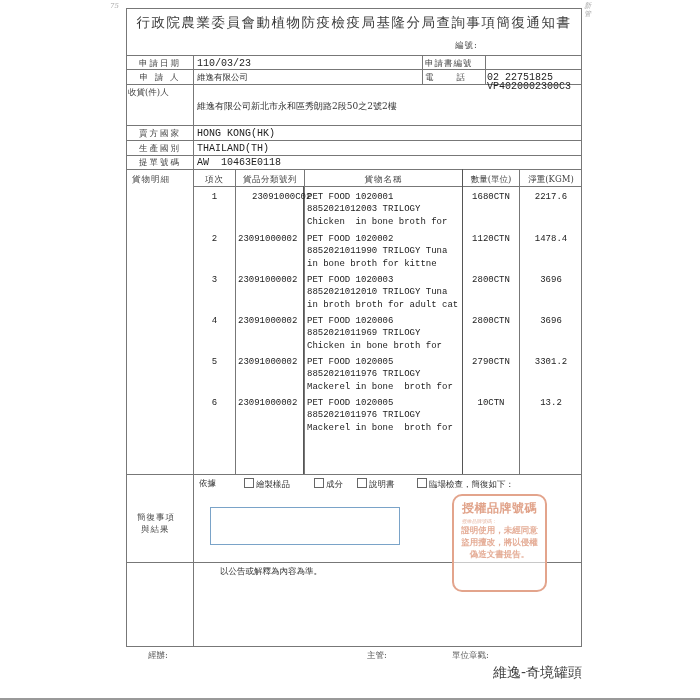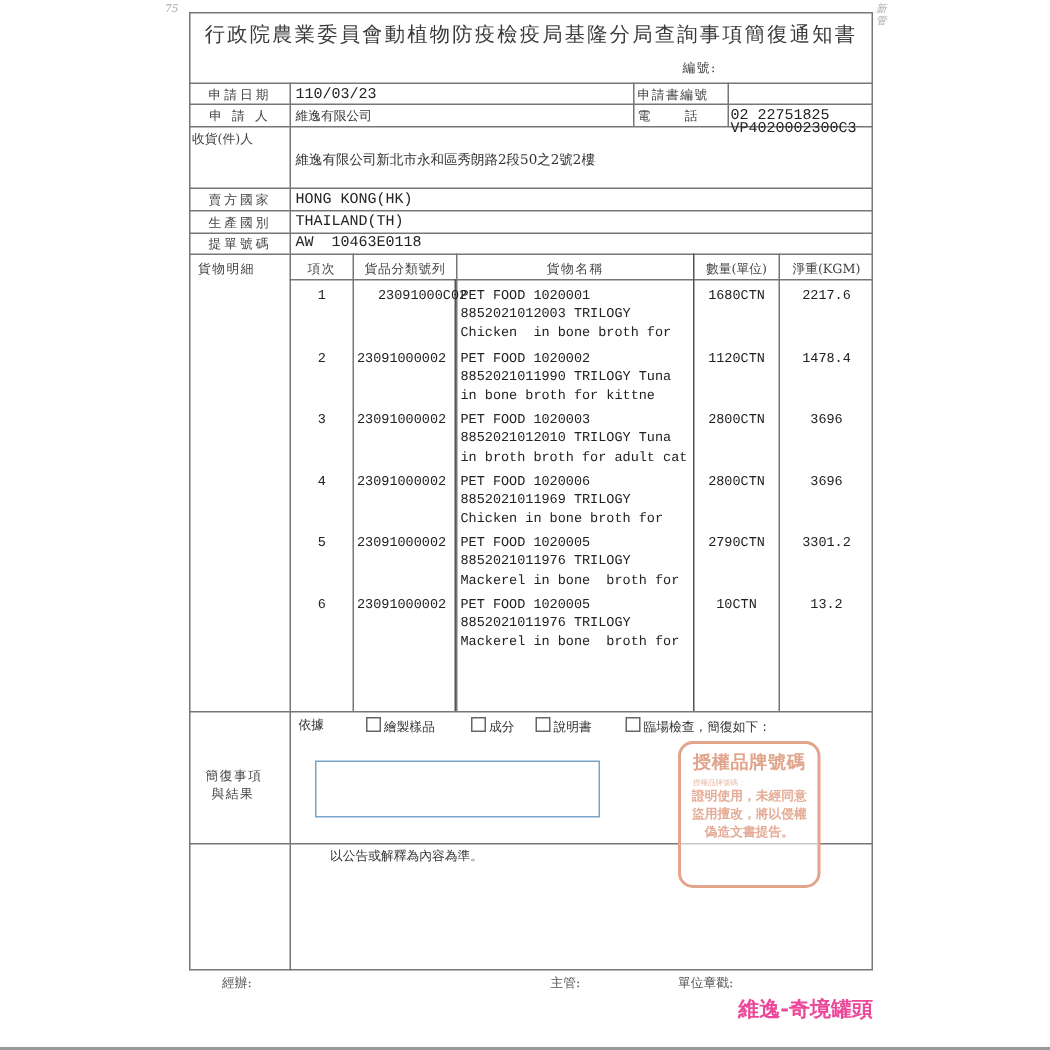--- a/index.html
+++ b/index.html
@@ -19,21 +19,21 @@
   .chk{display:inline-block;width:8px;height:8px;border:1px solid #666;vertical-align:-1px;margin-right:2px;}
   .stamp-blue{left:210px;top:507px;width:190px;height:38px;border:1.5px solid #7aa3c8;box-sizing:border-box;
               color:#4d7fae;font-size:8px;padding:3px 6px;line-height:15px;}
   .stamp-blue .l2{font-weight:bold;font-size:8.5px;color:#3f74a8;}
   .wm{left:452px;top:494px;width:95px;height:98px;border:2px solid #e3a48c;border-radius:10px;box-sizing:border-box;
       text-align:center;color:#e2a68f;font-family:"DejaVu Sans","Liberation Sans",sans-serif;background:rgba(255,255,255,0.6);}
   .wm .t1{font-size:12px;font-weight:bold;margin-top:4px;color:#e1a38a;letter-spacing:0.5px;}
   .wm .t2{font-size:5px;color:#e8b9a6;text-align:left;padding-left:8px;margin-top:1px;}
   .wm .num6{font-size:23px;font-weight:bold;color:#c9684c;line-height:24px;letter-spacing:-0.5px;}
   .wm .t3{font-size:8.5px;font-weight:bold;color:#e5ad97;line-height:12px;}
-  .footer-brand{right:118px;top:664px;font-family:"DejaVu Sans","Liberation Sans",sans-serif;font-weight:bold;font-size:14px;color:#ec4899;}
+  .footer-brand{right:118px;top:664px;font-family:"DejaVu Sans","Liberation Sans",sans-serif;font-weight:normal;font-size:14px;color:#404040;}
   .sign{font-size:8.5px;color:#555;top:650px;}
   .note{font-size:8.5px;color:#333;line-height:11.5px;}
   .corner{font-size:7px;color:#aaa;font-style:italic;}
 </style>
 </head>
 <body>
 
 <div class="abs corner" style="left:110px;top:2px;">75</div>
 <div class="abs corner" style="left:584px;top:2px;width:12px;line-height:8px;">新管</div>
 

